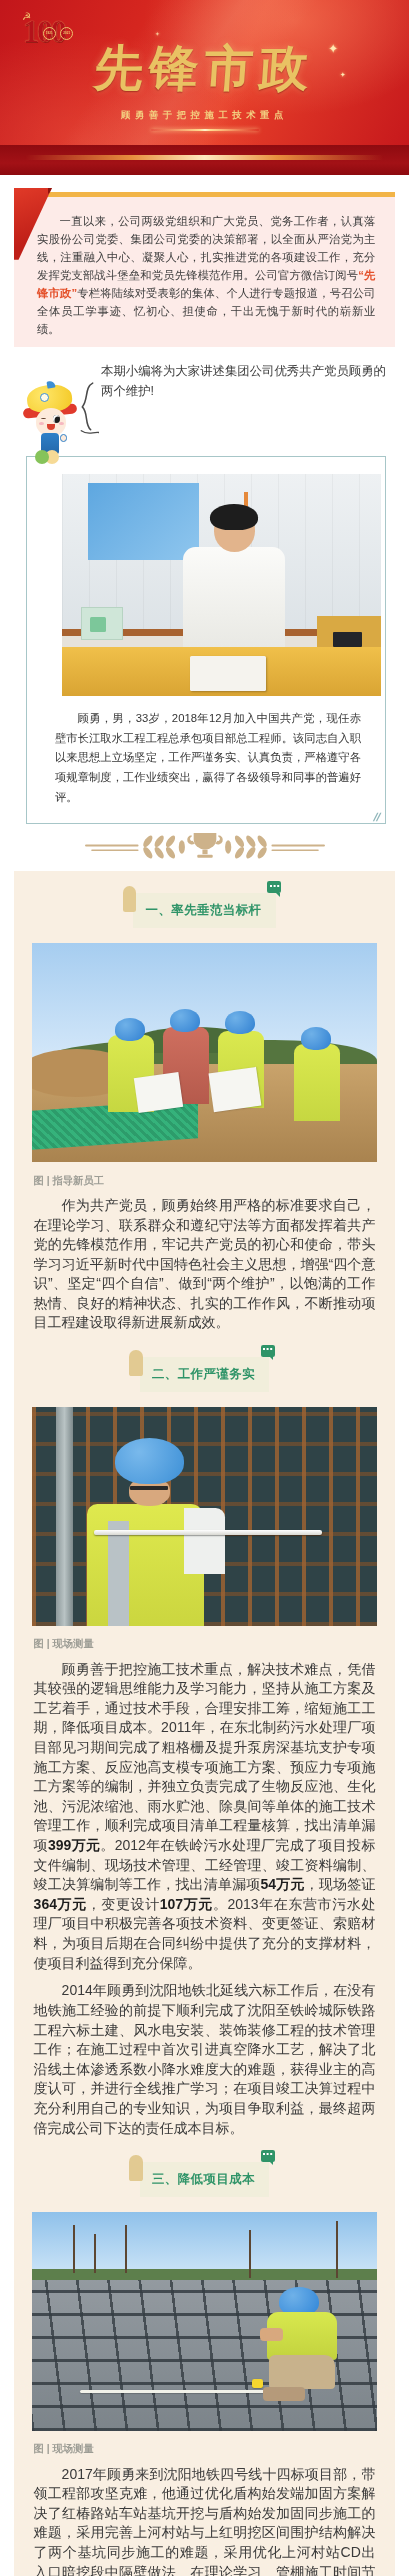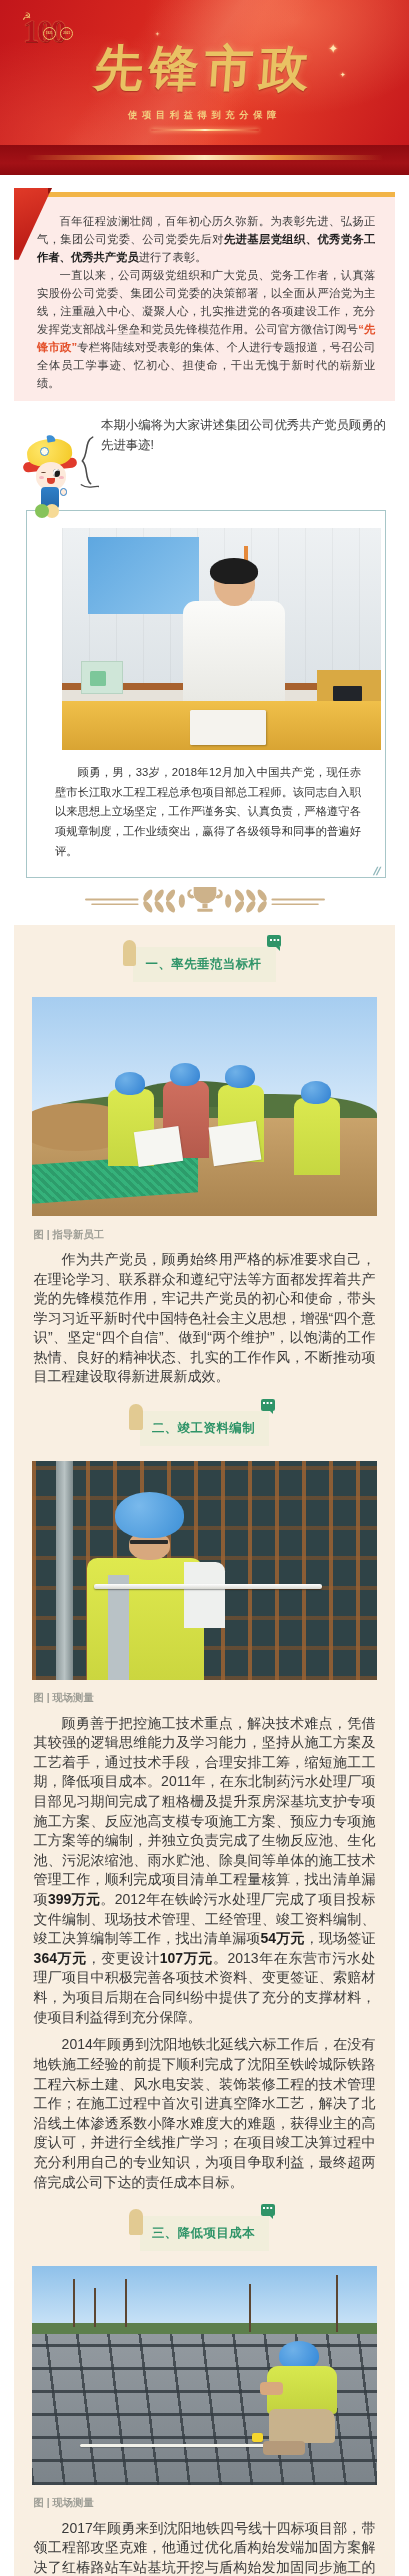--- a/index.html
+++ b/index.html
@@ -154,47 +154,46 @@
 
 <header class="banner">
   <div class="banner-swirl"></div>
   <div class="logo100">
     <span class="sickle">☭</span>
     <span class="num">100</span>
     <span class="logo-ring ring1">1921</span>
     <span class="logo-ring ring2">2021</span>
   </div>
   <div class="banner-title">先锋市政</div>
-  <div class="banner-sub">使项目利益得到充分保障</div>
+  <div class="banner-sub">顾勇善于把控施工技术重点</div>
   <div class="banner-streak"></div>
   <span class="sparkle sp1">✦</span>
   <span class="sparkle sp2">✦</span>
   <span class="sparkle sp3">✦</span>
   <div class="banner-strip">
     <div class="strip-streak"></div>
   </div>
 </header>
 
 <section class="intro">
   <div class="intro-gold"></div>
   <div class="intro-ribbon"></div>
   <div class="intro-body">
-    <p><span>百年征程波澜壮阔，百年初心历久弥新。为表彰先进、弘扬正气，集团公司党委、公司党委先后对</span><span class="b">先进基层党组织、优秀党务工作者、优秀共产党员</span><span>进行了表彰。</span></p>
     <p><span>一直以来，公司两级党组织和广大党员、党务工作者，认真落实股份公司党委、集团公司党委的决策部署，以全面从严治党为主线，注重融入中心、凝聚人心，扎实推进党的各项建设工作，充分发挥党支部战斗堡垒和党员先锋模范作用。公司官方微信订阅号</span><span class="b" style="color: rgb(228, 80, 42);">“先锋市政”</span><span>专栏将陆续对受表彰的集体、个人进行专题报道，号召公司全体员工学事迹、忆初心、担使命，干出无愧于新时代的崭新业绩。</span></p>
   </div>
 </section>
 
 <section class="callout">
   <svg class="brace" width="24" height="57" viewBox="0 0 46 110">
     <path d="M34,4 C18,12 26,36 14,50 C26,62 18,84 30,94" fill="none" stroke="#4a4a4a" stroke-width="3" stroke-linecap="round"></path>
     <path d="M26,96 q8,6 22,4 q14,-2 26,2" fill="none" stroke="#4a4a4a" stroke-width="2.5" stroke-linecap="round" transform="translate(-14,0)"></path>
   </svg>
   <div class="callout-text">
     <div>本期小编将为大家讲述集团公司优秀共产党员顾勇的</div>
-    <div>先进事迹!</div>
+    <div>两个维护!</div>
   </div>
   <div class="mascot">
     <div class="m-brim"></div>
     <div class="m-helmet"></div>
     <div class="m-fin"></div>
     <div class="m-badge"></div>
     <div class="m-face">
       <div class="m-eye"></div>
       <div class="m-wink"></div>
       <div class="m-blush bl1"></div>
@@ -294,21 +293,21 @@
     <div class="s-helmet" style="left:78%;top:38%;"></div>
     <div class="s-paper" style="left:30%;top:60%;width:13%;height:16%;"></div>
     <div class="s-paper" style="left:52%;top:58%;width:14%;height:18%;"></div>
   </div>
   <div class="caption">图 | 指导新员工</div>
   <p class="para">作为共产党员，顾勇始终用严格的标准要求自己，在理论学习、联系群众和遵纪守法等方面都发挥着共产党的先锋模范作用，牢记共产党员的初心和使命，带头学习习近平新时代中国特色社会主义思想，增强“四个意识”、坚定“四个自信”、做到“两个维护”，以饱满的工作热情、良好的精神状态、扎实的工作作风，不断推动项目工程建设取得新进展新成效。</p>
 
   <div class="sec-header later">
     <div class="pill"></div>
     <div class="chat"></div>
-    <span class="sec-title">二、竣工资料编制</span>
+    <span class="sec-title">二、工作严谨务实</span>
   </div>
 
   <div class="photo ph-rebar">
     <div class="r-grid"></div>
     <div class="r-pole"></div>
     <div class="r-vest"></div>
     <div class="r-stripe"></div>
     <div class="r-shirt"></div>
     <div class="r-face"></div>
     <div class="r-glass"></div>

